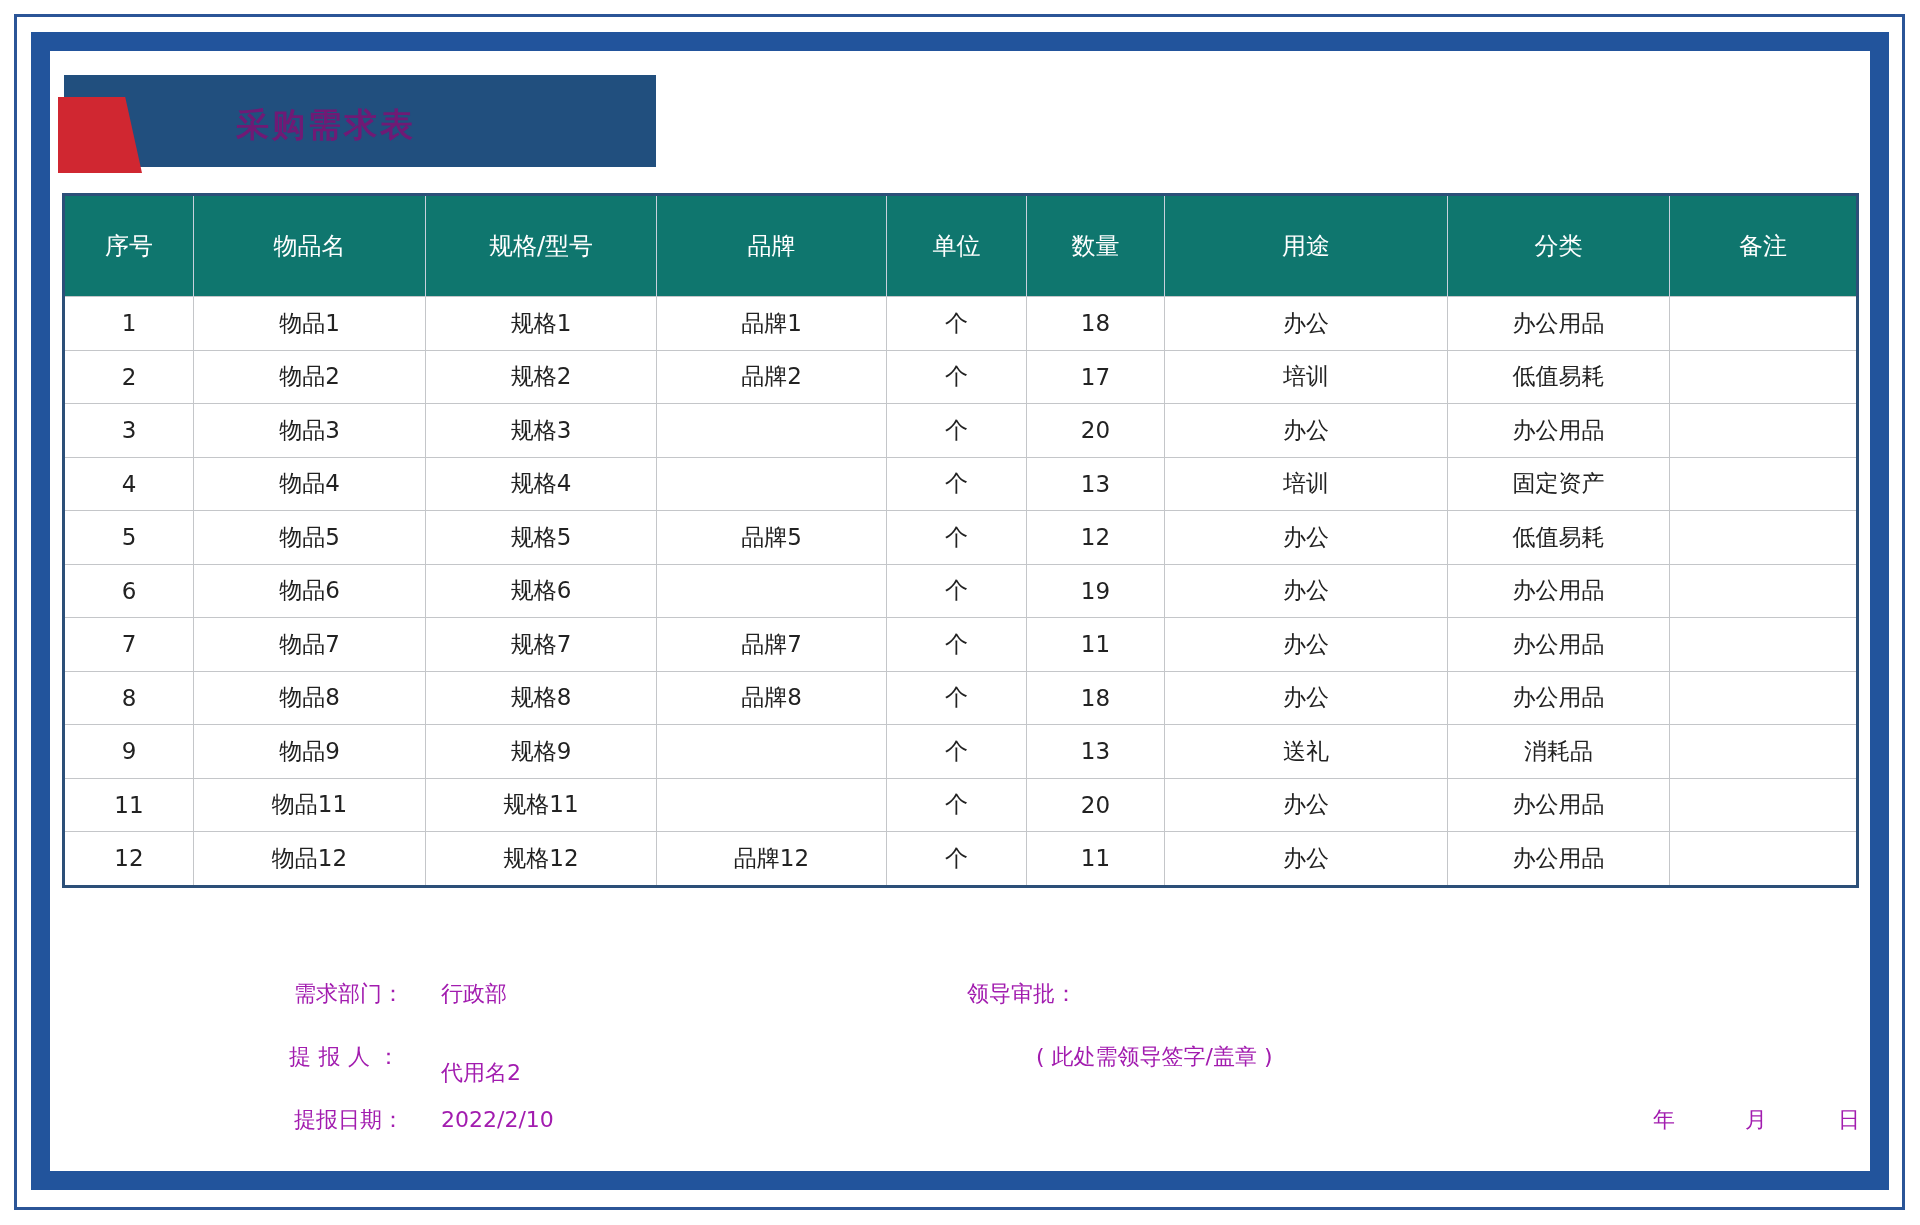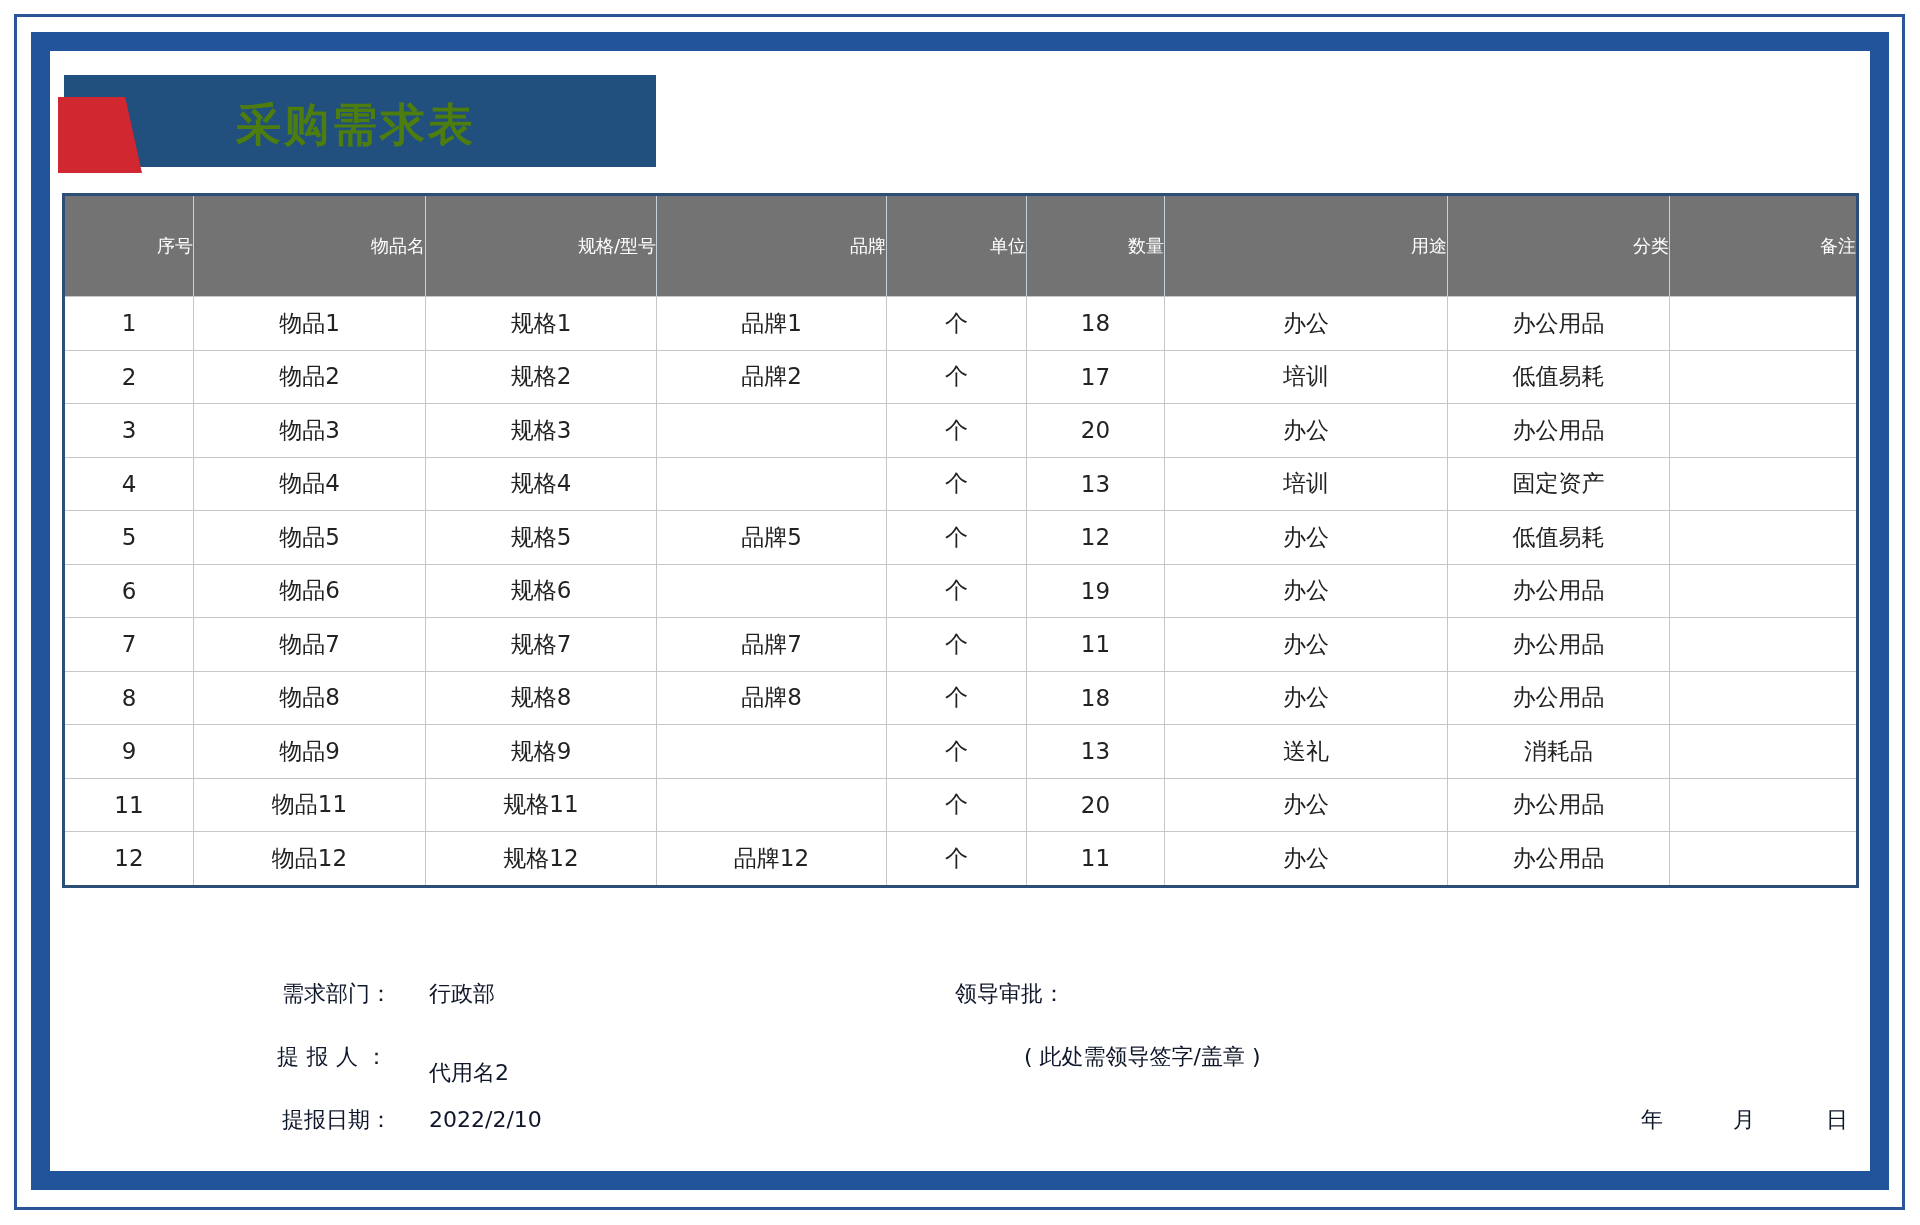--- a/index.html
+++ b/index.html
@@ -19,39 +19,39 @@
     position: absolute; left: 64px; top: 75px; width: 592px; height: 92px;
     background: #214f7e;
   }
   .title-accent {
     position: absolute; left: 58px; top: 97px; width: 84px; height: 76px;
     background: #d02731;
     clip-path: polygon(0 0, 80% 0, 100% 100%, 0 100%);
   }
   .title-text {
     position: absolute; left: 236px; top: 95px; height: 60px; line-height: 60px;
-    font-size: 45px; font-weight: bold; color: #4d7c0f; letter-spacing: 3px;
+    font-size: 33px; font-weight: bold; color: #701a75; letter-spacing: 3px;
   }
   table.req {
     position: absolute; left: 62px; top: 193px; width: 1794px;
     border-collapse: collapse; table-layout: fixed;
     border: 3px solid #2c4f78;
   }
   table.req th {
-    background: #737373; color: #ffffff; font-weight: normal; font-size: 18px;
-    height: 100px; padding: 0; text-align: right;
+    background: #0f766e; color: #ffffff; font-weight: normal; font-size: 24px;
+    height: 100px; padding: 0; text-align: center;
     border-left: 1px solid #c7d0dc; border-right: 1px solid #c7d0dc;
   }
   table.req th:first-child { border-left: none; }
   table.req th:last-child { border-right: none; }
   table.req td {
     height: 52.5px; padding: 0; text-align: center; font-size: 23px; color: #222;
     border: 1.5px solid #c4c6c9;
   }
-  .footer-text { position: absolute; font-size: 22px; color: #0f172a; white-space: pre; line-height: 30px; }
+  .footer-text { position: absolute; font-size: 22px; color: #a21caf; white-space: pre; line-height: 30px; margin-left: 12px; }
 </style>
 </head>
 <body>
 
 <div class="outer-border"></div>
 <div class="thick-band"></div>
 
 <div class="title-bar"></div>
 <div class="title-accent"></div>
 <div class="title-text">采购需求表</div>

